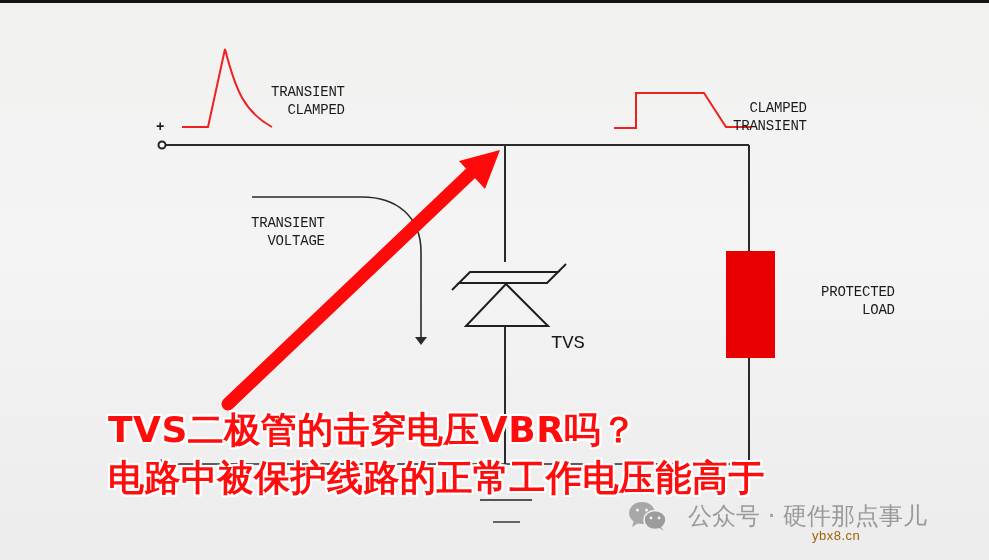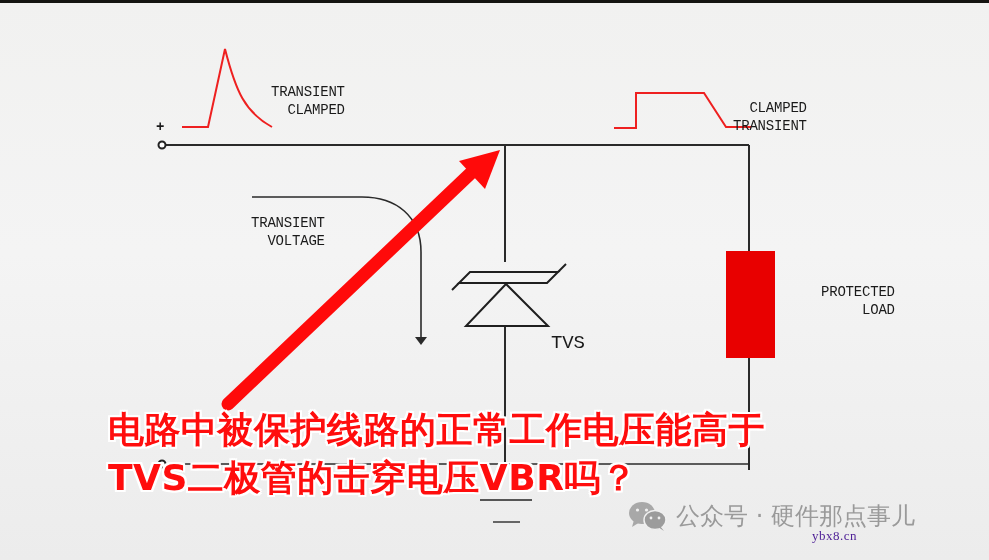--- a/index.html
+++ b/index.html
@@ -51,35 +51,35 @@
         2px 0 0 #fff, -2px 0 0 #fff, 0 2px 0 #fff, 0 -2px 0 #fff,
         2px 2px 0 #fff, -2px -2px 0 #fff, 2px -2px 0 #fff, -2px 2px 0 #fff;
     }
     .caption span { display: block; }
     .watermark {
       position: absolute;
       left: 628px;
       top: 500px;
       display: flex;
       align-items: center;
-      gap: 8px;
+      gap: 20px;
       color: #9a9a9a;
       font-family: "DejaVu Sans", sans-serif;
       font-size: 24px;
       line-height: 30px;
       white-space: nowrap;
     }
     .site-stamp {
       position: absolute;
       left: 812px;
       top: 529px;
-      font-family: Liberation Serif, serif;
+      font-family: Liberation Sans, sans-serif;
       font-size: 13px;
       line-height: 14px;
-      color: #4c1d95;
+      color: #a16207;
       letter-spacing: 0.5px;
     }
   </style>
 </head>
 <body>
 
 <div class="top-bar"></div>
 
 <svg class="circuit" width="989" height="560" viewBox="0 0 989 560">
 
@@ -145,22 +145,22 @@
 </div>
 
 <div class="label" style="left:551px; top:308px; font-size:19px;margin-top:26px;">TVS</div>
 
 <div class="label" style="left:792px; top:283px;margin-left:29px;">
   <span>PROTECTED</span>
   <span>LOAD</span>
 </div>
 
 <div class="caption">
+  <span>TVS二极管的击穿电压VBR吗？</span>
   <span>电路中被保护线路的正常工作电压能高于</span>
-  <span>TVS二极管的击穿电压VBR吗？</span>
 </div>
 
 <div class="watermark">
   <svg width="40" height="32" viewBox="0 0 40 32">
     <ellipse cx="14" cy="13" rx="13" ry="11" fill="#a8a8a8"></ellipse>
     <polygon points="6,20 4,27 12,22" fill="#a8a8a8"></polygon>
     <ellipse cx="27" cy="20" rx="11" ry="9.5" fill="#9c9c9c" stroke="#f0f0f0" stroke-width="1.5"></ellipse>
     <polygon points="32,26 36,31 30,27" fill="#9c9c9c"></polygon>
     <circle cx="9.5" cy="10" r="1.6" fill="#f0f0f0"></circle>
     <circle cx="18.5" cy="10" r="1.6" fill="#f0f0f0"></circle>

